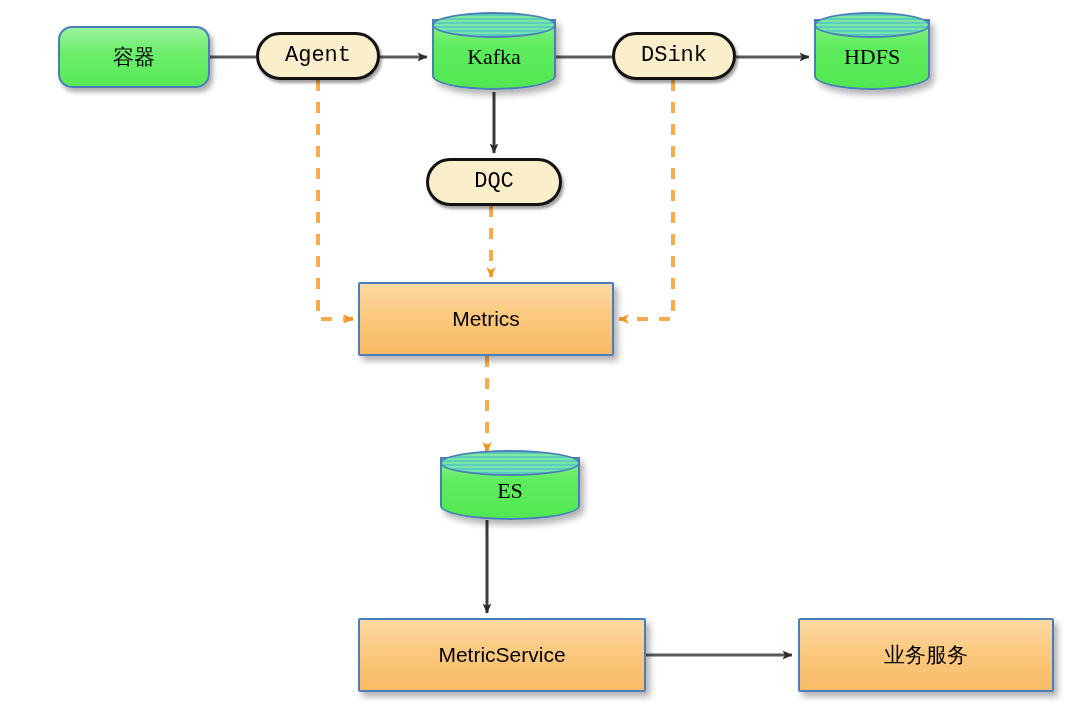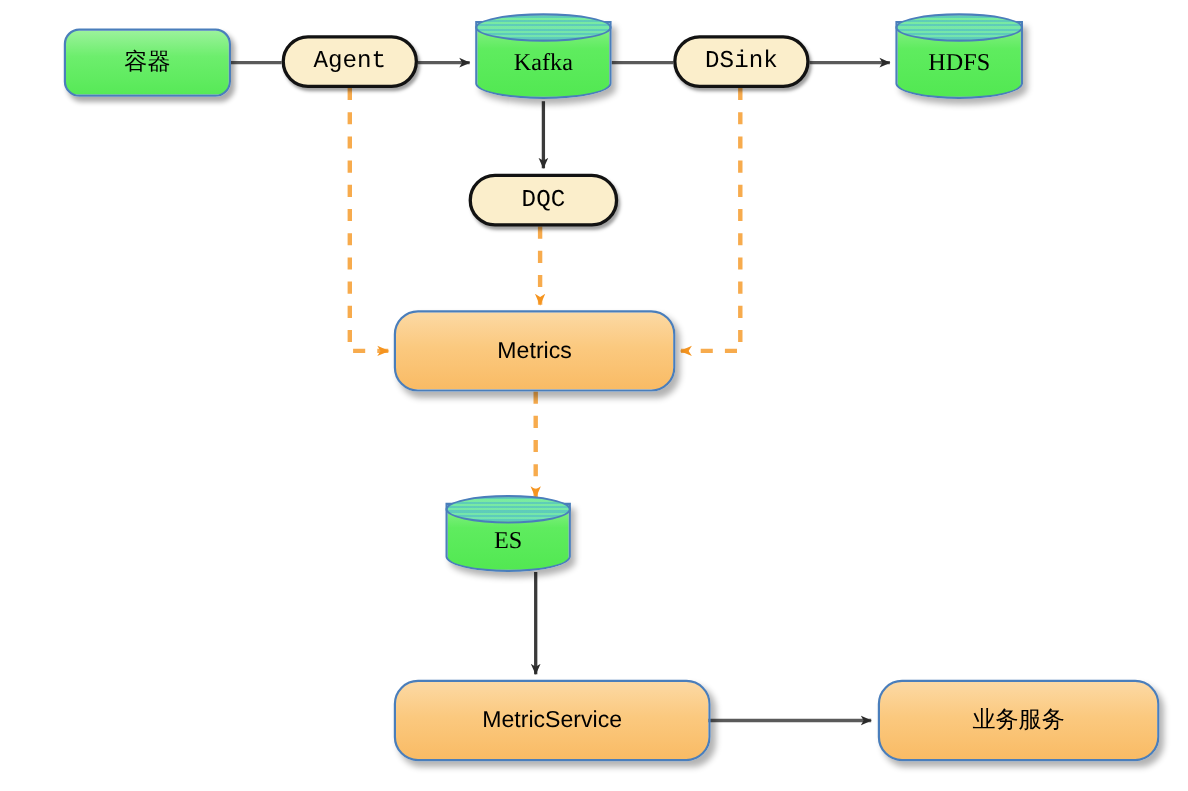--- a/index.html
+++ b/index.html
@@ -50,21 +50,21 @@
     border: 2px solid #4a7ebb;
     border-radius: 14px;
     background: linear-gradient(180deg, #9bf29b 0%, #6dee6d 40%, #57e957 100%);
     box-shadow: 3px 4px 5px rgba(0,0,0,0.33);
     font-size: 21px;
   }
 
   
   .rect-orange {
     border: 2px solid #4a7ebb;
-    border-radius: 22px;
+    border-radius: 2px;
     background: linear-gradient(180deg, #fcd9a4 0%, #fbc97f 45%, #f9bb65 100%);
     box-shadow: 4px 5px 6px rgba(0,0,0,0.30);
     font-size: 21px;
   }
 
   
   .pill {
     border: 3px solid #121212;
     border-radius: 999px;
     background: #fbeecb;
@@ -199,21 +199,21 @@
   <div class="node cyl" style="left:786px; top:12px; width:116px; height:78px;">
     <span class="cyl-body"></span>
     <span class="cyl-top"></span>
     <span class="label">HDFS</span>
   </div>
 
   <div class="node rect-orange" style="left:330px; top:282px; width:256px; height:74px;">
     <span class="label">Metrics</span>
   </div>
 
-  <div class="node cyl" style="left:377px; top:450px; width:114px; height:70px;justify-content:center;">
+  <div class="node cyl" style="left:412px; top:450px; width:140px; height:70px;justify-content:center;">
     <span class="cyl-body"></span>
     <span class="cyl-top"></span>
     <span class="label">ES</span>
   </div>
 
   <div class="node rect-orange" style="left:330px; top:618px; width:288px; height:74px;">
     <span class="label">MetricService</span>
   </div>
 
   <div class="node rect-orange" style="left:770px; top:618px; width:256px; height:74px;">

